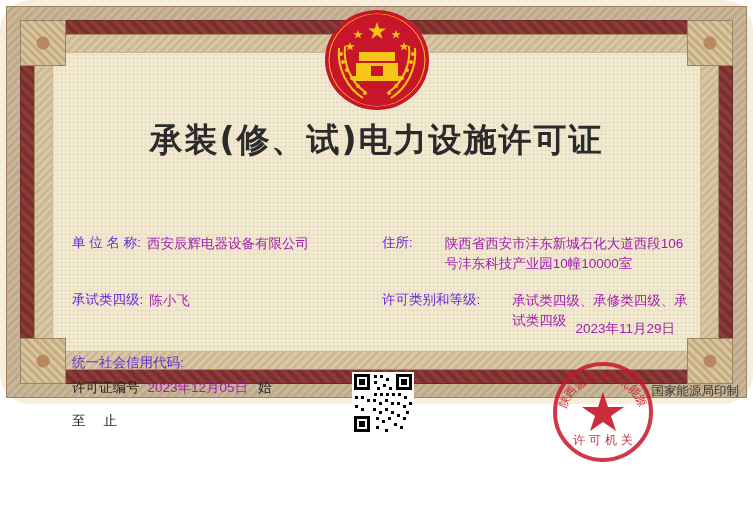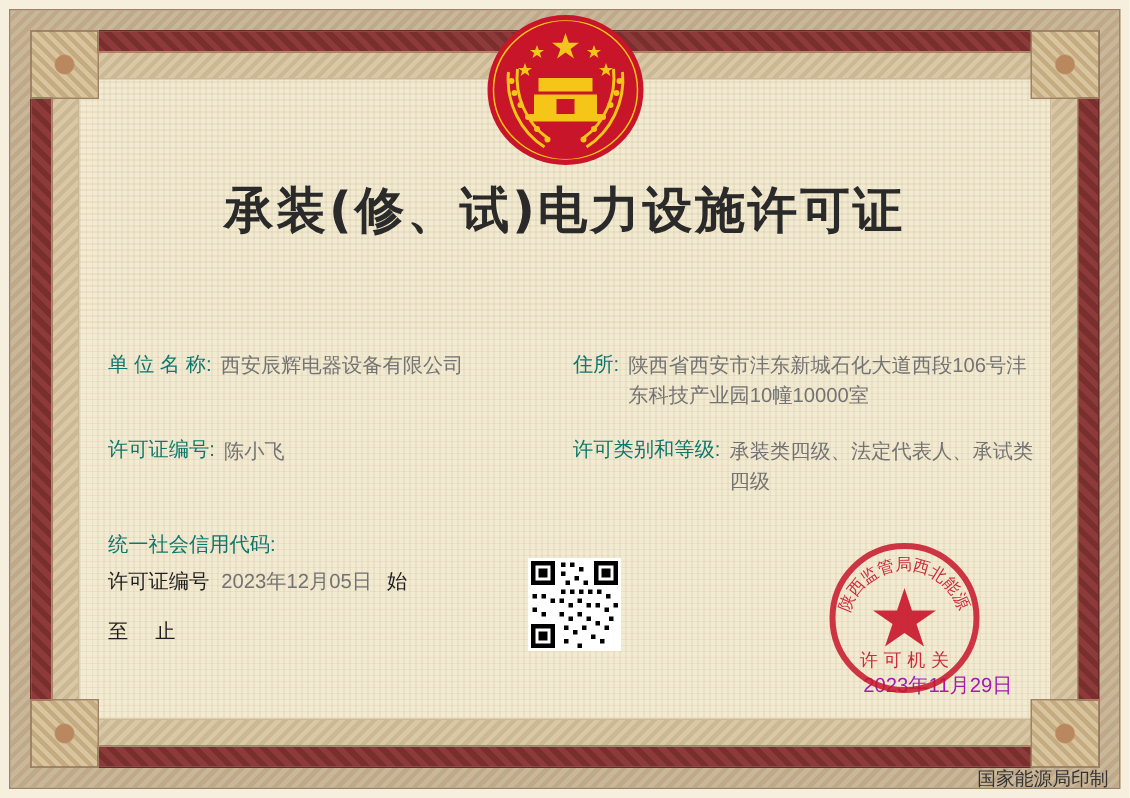--- a/index.html
+++ b/index.html
@@ -4,23 +4,24 @@
 <style>
   html,body{margin:0;padding:0;}
   body{
     width:753px;height:532px;
     background:#ffffff;
     font-family:"Liberation Sans", sans-serif;
     overflow:hidden;
   }
   .cert{
     position:relative;
-    width:753px;height:532px;
+    width:753px;height:404px;
     background:#f6efdd;
     box-sizing:border-box;
+    border-radius:30px;
   }
   
   .frame-outer{
     position:absolute;left:6px;top:6px;right:6px;bottom:6px;
     background:
       repeating-linear-gradient(135deg,#c9b79a 0 3px,#bfa98a 3px 6px);
     border:1px solid #9d8263;
     box-sizing:border-box;
   }
   .frame-band{
@@ -83,23 +84,23 @@
     z-index:5;
   }
   .fields{
     position:absolute;left:72px;right:60px;top:234px;
     z-index:5;
     font-size:13.5px;
     color:#1d1d1d;
   }
   .row{display:flex;margin-bottom:18px;align-items:flex-start;}
   .col-l{width:310px;display:flex;align-items:flex-start;}
-  .col-r{flex:1;display:flex;align-items:flex-start;}
-  .lbl{white-space:nowrap;color:#0f766e;margin-right:6px;}
-  .val{color:#737373;line-height:1.45;}
+  .col-r{flex:1;display:flex;align-items:flex-start;gap:26px;}
+  .lbl{white-space:nowrap;color:#6d28d9;margin-right:6px;}
+  .val{color:#a21caf;line-height:1.45;}
   .row-full{display:flex;margin-bottom:20px;margin-top:24px;}
   .dates{
     position:absolute;left:72px;top:378px;z-index:5;font-size:13.5px;color:#1d1d1d;
   }
   .dates .dline{display:flex;align-items:center;margin-bottom:14px;}
   .dates .dlabel{white-space:nowrap;margin-right:8px;}
   .dates .dmark{margin-left:10px;}
   .qr{
     position:absolute;left:352px;top:372px;width:62px;height:62px;z-index:5;
     background:#fff;
@@ -184,26 +185,26 @@
         <span class="val">西安辰辉电器设备有限公司</span>
       </div>
       <div class="col-r">
         <span class="lbl">住所:</span>
         <span class="val">陕西省西安市沣东新城石化大道西段106号沣东科技产业园10幢10000室</span>
       </div>
     </div>
 
     <div class="row">
       <div class="col-l">
-        <span class="lbl">许可证编号:</span>
+        <span class="lbl">承试类四级:</span>
         <span class="val">陈小飞</span>
       </div>
       <div class="col-r">
         <span class="lbl">许可类别和等级:</span>
-        <span class="val">承装类四级、法定代表人、承试类四级</span>
+        <span class="val">承试类四级、承修类四级、承试类四级</span>
       </div>
     </div>
 
     <div class="row-full">
       <div style="display:flex;">
         <span class="lbl">统一社会信用代码:</span>
       </div>
     </div>
   </div>
 

